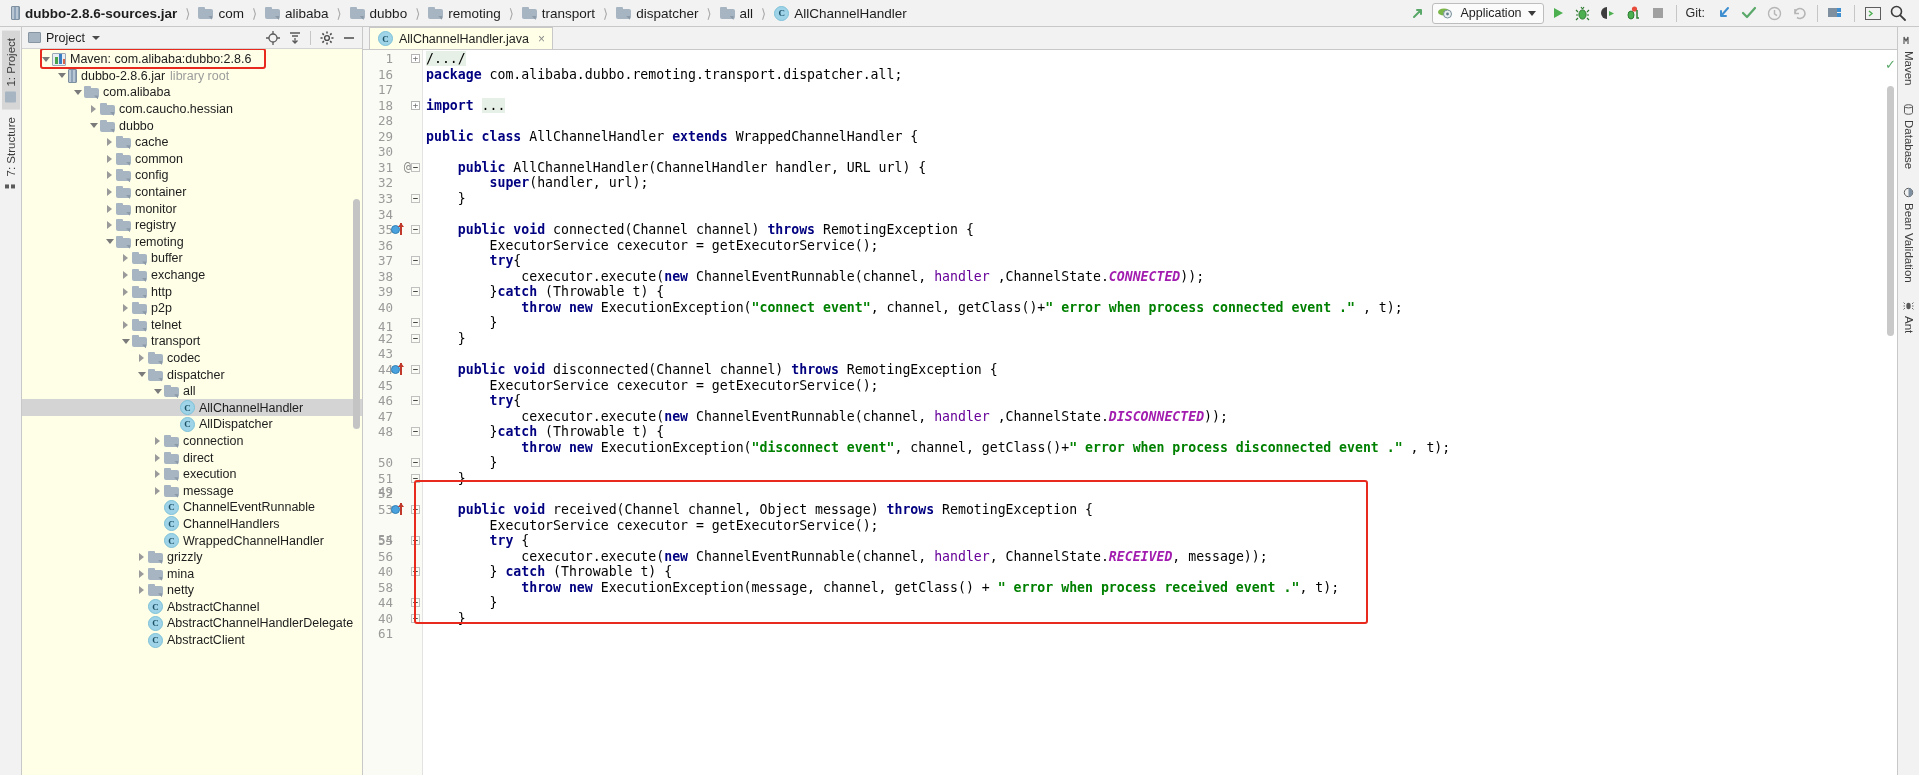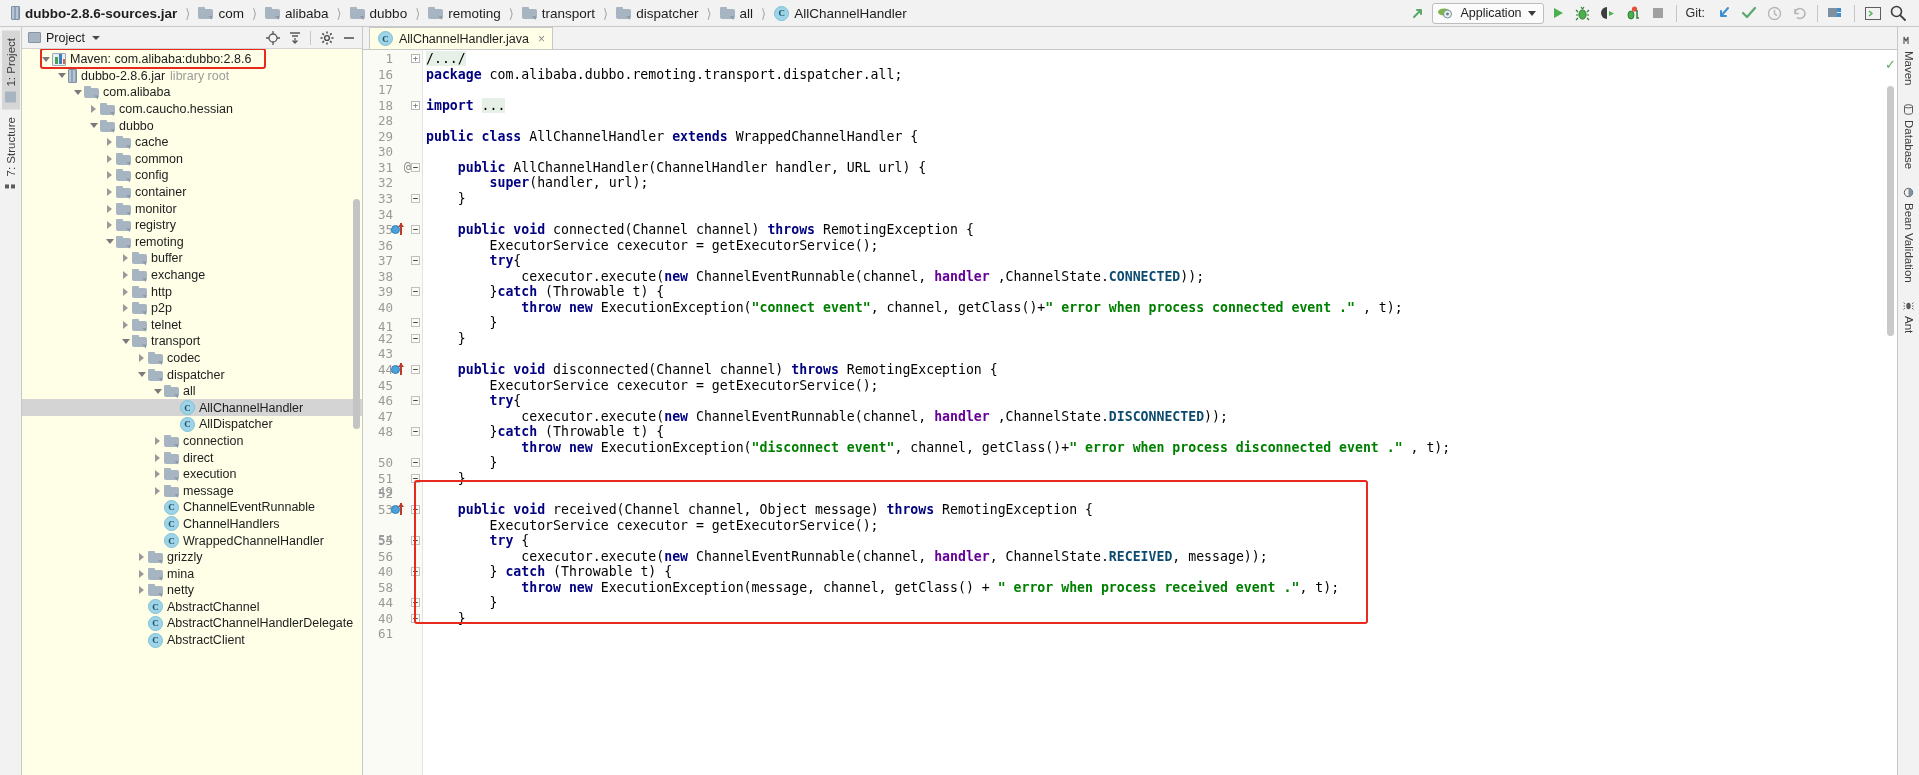--- a/index.html
+++ b/index.html
@@ -147,22 +147,22 @@
   .code {
     position:relative; flex:1; min-width:0;
     font-family:"DejaVu Sans Mono", monospace;
     font-size:13.2px; line-height:15.5px;
     padding-left: 3px; overflow:hidden; white-space:pre;
     background:#ffffff;
   }
   .cline { position:absolute; left:3px; white-space:pre; height:15.5px; }
   .k  { color:#000080; font-weight:bold; }      
   .s  { color:#008000; font-weight:bold; }      
-  .st { color:#0c4a6e; font-weight:bold; } 
-  .fl { color:#660099; font-weight:bold; }
+  .st { color:#a21caf; font-weight:bold; font-style:italic; } 
+  .fl { color:#660099; font-weight:normal; }
   .plain { color:#000000; }
   .foldtxt { background:#e6f0e6; color:#000; }
 
   
   .redbox { position:absolute; border:2.5px solid #e8291e; border-radius:3px; pointer-events:none; }
 
   
   .markerbar { width:13px; min-width:13px; background:#fff; position:relative; border-left:none; }
   .mb-check { position:absolute; top:8px; left:1px; color:#59a869; font-size:13px; line-height:1; }
   .mb-thumb { position:absolute; top:36px; left:3px; width:7px; height:250px; background:#c9c9c9; border-radius:4px; }

